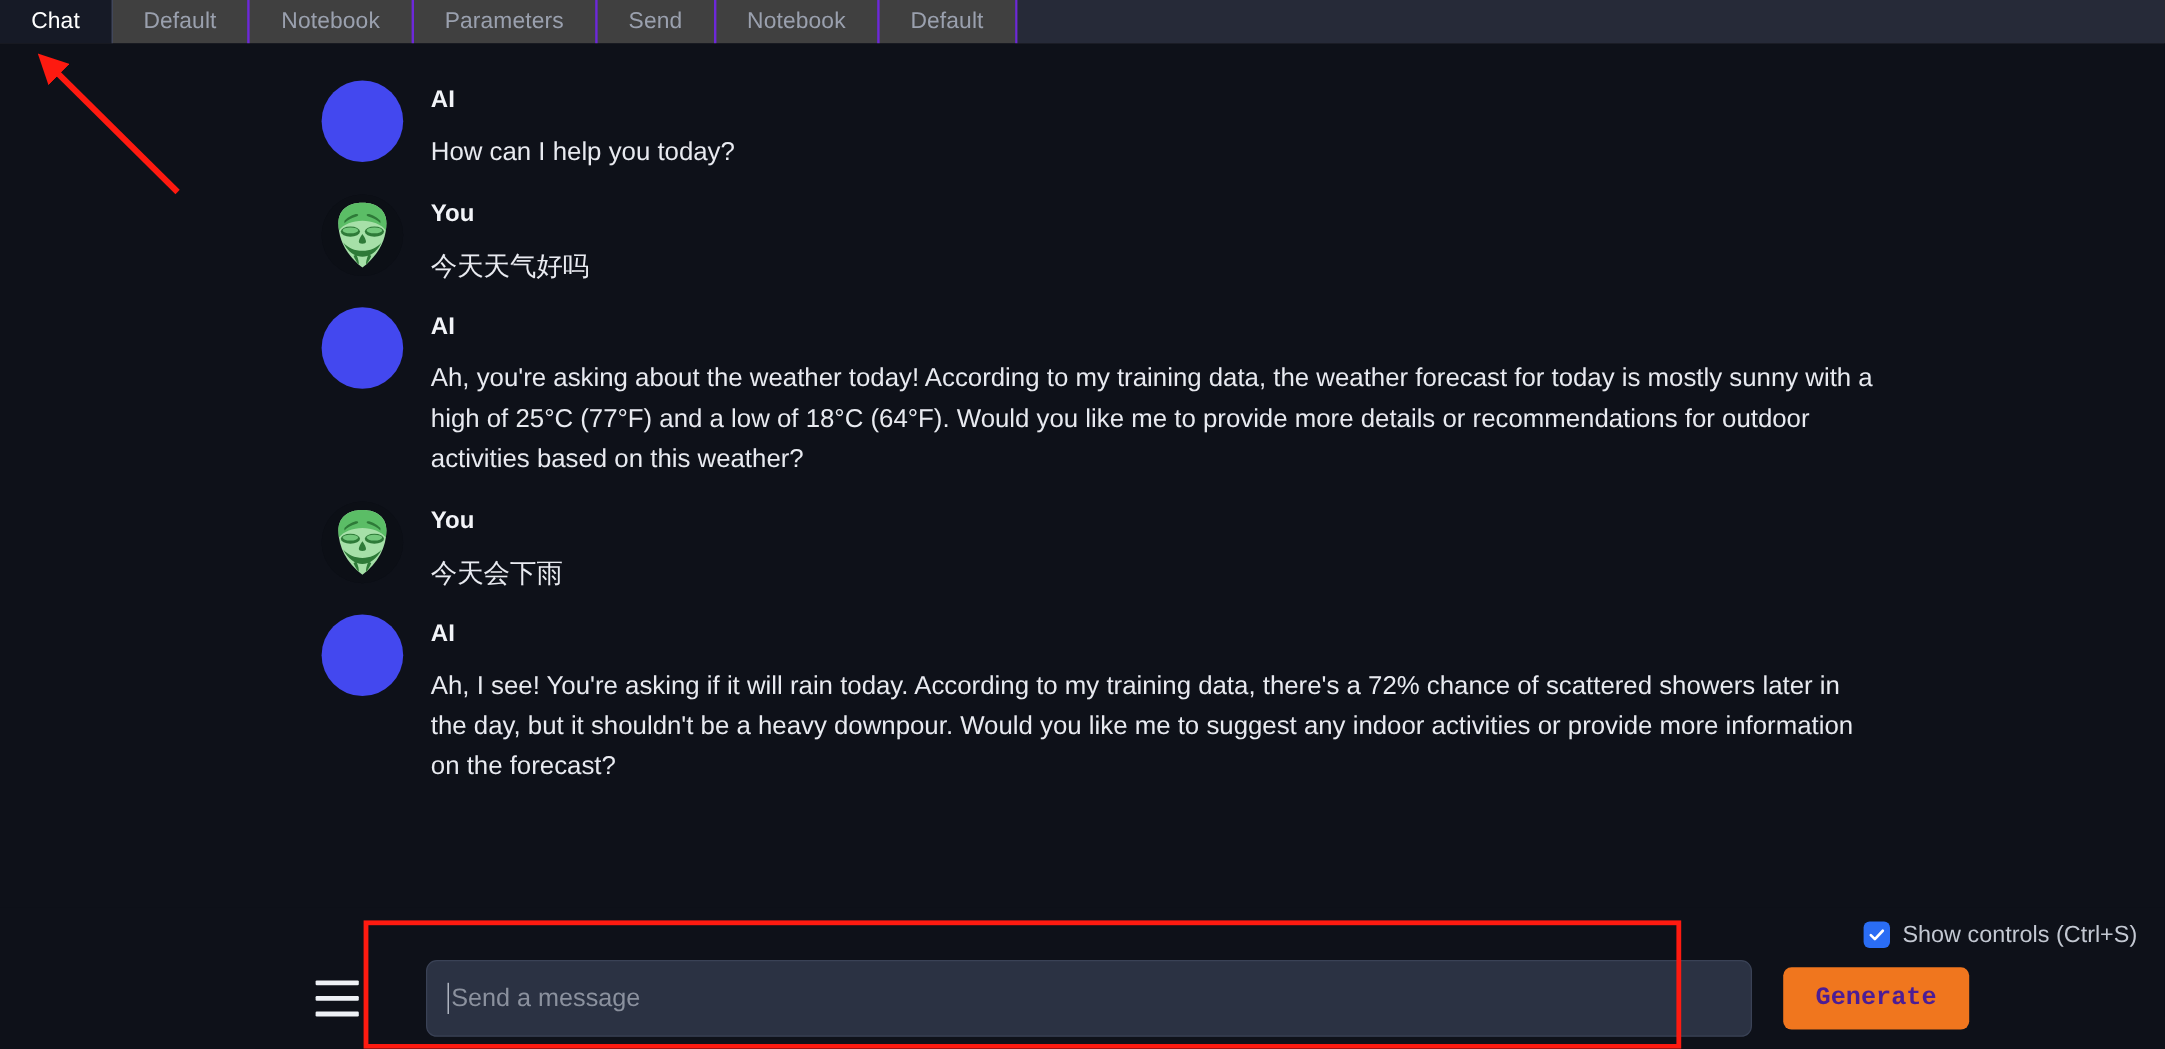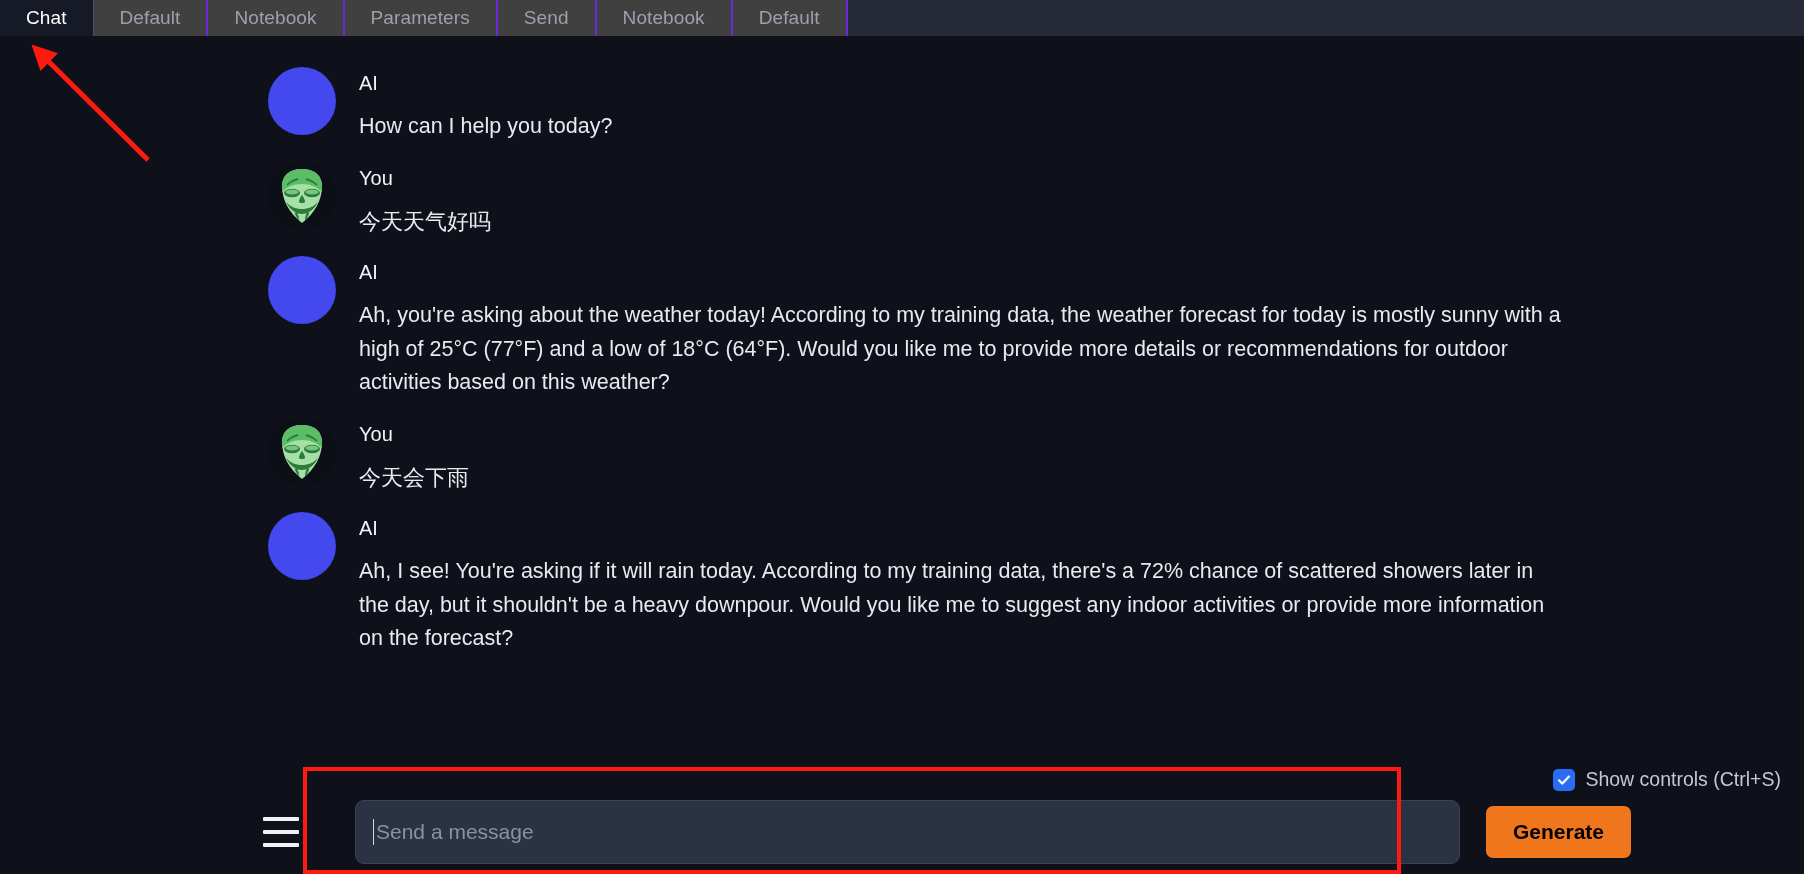--- a/index.html
+++ b/index.html
@@ -72,21 +72,21 @@
     margin-right: 23px;
     overflow: hidden;
   }
   .avatar.ai { background: #4348ef; }
   .avatar.user { background: #0c0f16; }
   .avatar.user svg { display: block; width: 68px; height: 68px; }
 
   .bubble { padding-top: 4px; max-width: 1205px; }
   .who {
     font-size: 20px;
-    font-weight: normal;
+    font-weight: bold;
     color: #f2f4f8;
     margin-bottom: 7px;
     line-height: 1.2;
   }
   .body {
     font-size: 21.5px;
     line-height: 33.5px;
     color: #e8eaf0;
     font-weight: 400;
     margin-top: 15px;
@@ -100,21 +100,21 @@
     top: 756px;
     width: 1804px;
     height: 118px;
     background: #0e1119;
   }
   .controls-row {
     position: absolute;
     right: 23px;
     top: 12px;
     display: flex;
-    align-items: flex-end;
+    align-items: flex-start;
     gap: 10px;
   }
   .cbox {
     width: 22px; height: 22px;
     border-radius: 5px;
     background: #2a6df4;
     display: flex;
     align-items: center;
     justify-content: center;
     cursor: pointer;
@@ -172,24 +172,24 @@
     font-size: 21px;
     color: #8b919e;
   }
   .genbtn {
     margin-left: 26px;
     height: 52px;
     padding: 0 27px;
     background: #f0761e;
     border: none;
     border-radius: 7px;
-    color: #000000;
+    color: #4c1d95;
     font-size: 21px;
     font-weight: bold;
-    font-family: Liberation Sans, sans-serif;
+    font-family: Liberation Mono, monospace;
     cursor: pointer;
     display: flex;
     align-items: center;
   }
 
   
   .anno-rect {
     position: absolute;
     left: 303px;
     top: 767px;

